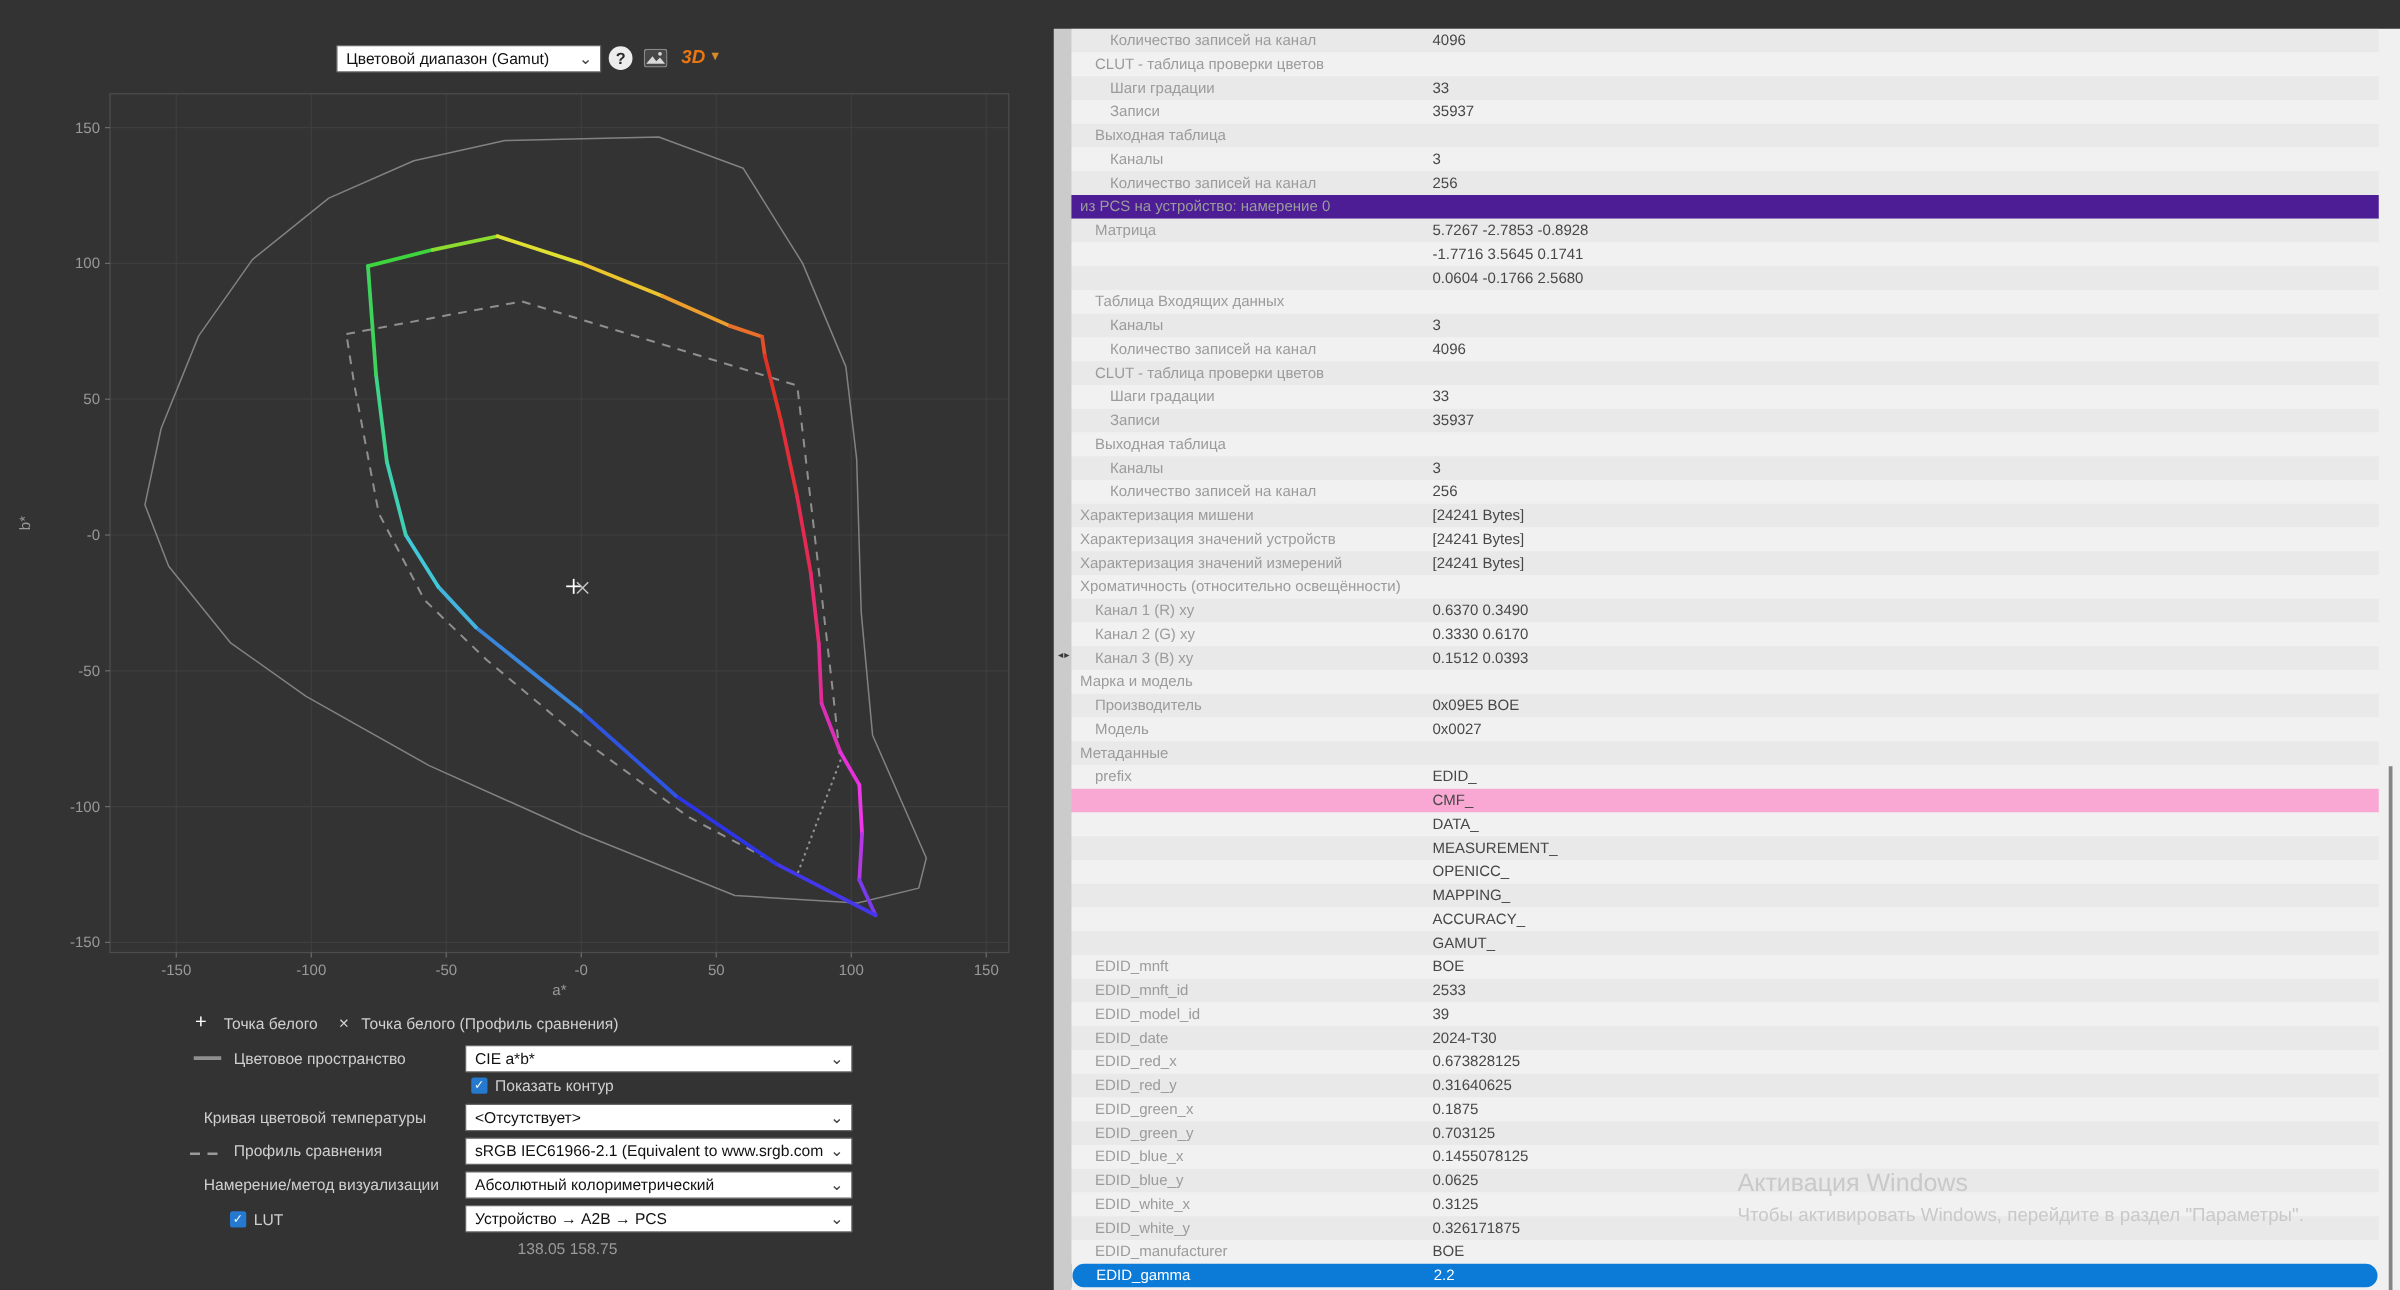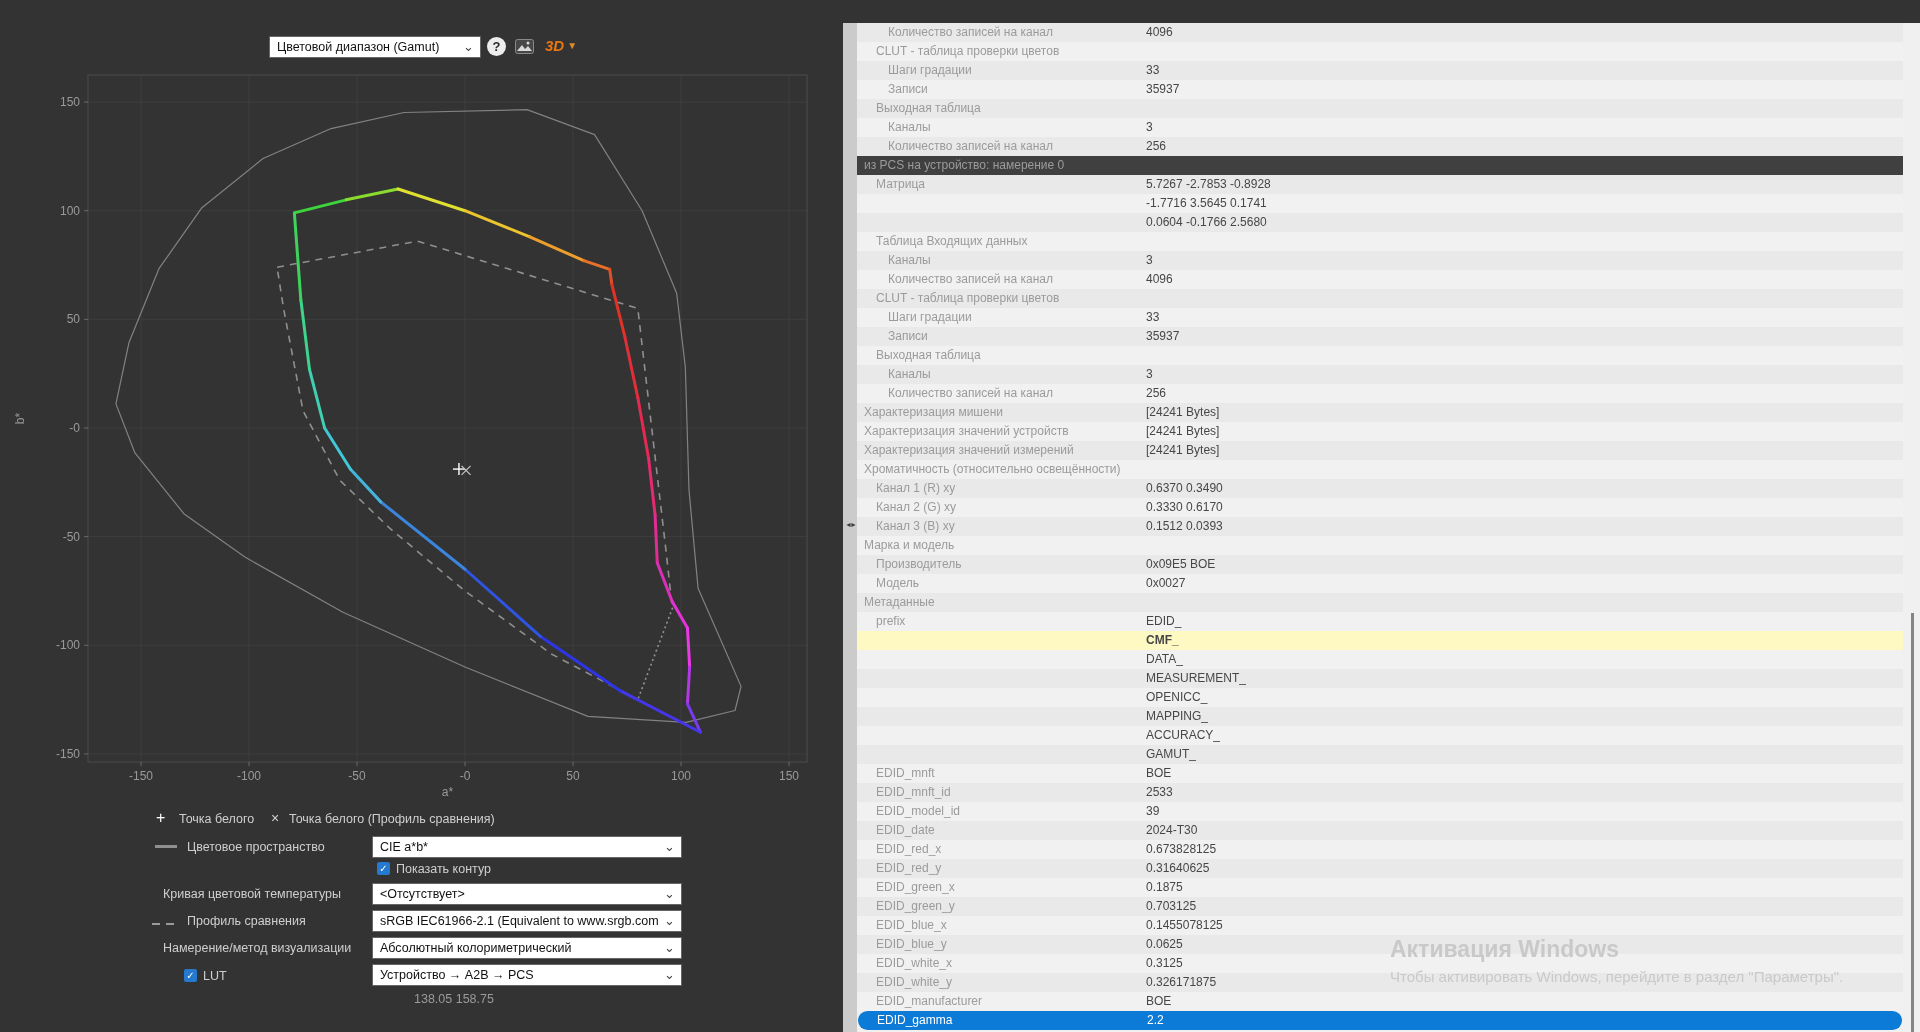--- a/index.html
+++ b/index.html
@@ -58,21 +58,21 @@
   
   #right-panel { position:absolute; left:857px; top:23px; width:1063px; height:1009px;
     background:#f0f0f0; overflow:hidden; }
   .row { position:absolute; left:0; width:1046px; height:19px; font-size:12px; line-height:19px; }
   .row .lbl { position:absolute; top:0; color:#9b9b9b; white-space:nowrap; }
   .row .val { position:absolute; left:289px; top:0; color:#474747; white-space:nowrap; }
   .row.sel { background:#0c7bd8; border-radius:9.5px; width:1044px; left:1px; }
   .row.sel .lbl, .row.sel .val { color:#fff; }
   #scroll-thumb { position:absolute; left:1054px; top:590px; width:3px; height:420px; background:#858585; }
   #watermark { position:absolute; left:533px; top:913px; color:#c9c9c9; }
-  #wm-line1 { font-size:23px; font-weight:700; }
+  #wm-line1 { font-size:20px; font-weight:400; }
   #wm-line2 { font-size:15px; margin-top:5px; }
 </style>
 </head>
 <body>
 
 <div id="app">
 
 
   <div id="left-panel">
 
@@ -241,21 +241,21 @@
           <span class="val" style="left: 289px;"></span>
         </div>
         <div class="row" style="top: 95px; background: rgb(241, 241, 241);">
           <span class="lbl" style="left: 31px;">Каналы</span>
           <span class="val" style="left: 289px;">3</span>
         </div>
         <div class="row" style="top: 114px; background: rgb(233, 233, 233);">
           <span class="lbl" style="left: 31px;">Количество записей на канал</span>
           <span class="val" style="left: 289px;">256</span>
         </div>
-        <div class="row" style="top: 133px; background: #404040;">
+        <div class="row" style="top: 133px; background: #4c1d95;">
           <span class="lbl" style="left: 7px;">из PCS на устройство: намерение 0</span>
           <span class="val" style="left: 289px;"></span>
         </div>
         <div class="row" style="top: 152px; background: rgb(233, 233, 233);">
           <span class="lbl" style="left: 19px;">Матрица</span>
           <span class="val" style="left: 289px;">5.7267 -2.7853 -0.8928</span>
         </div>
         <div class="row" style="top: 171px; background: rgb(241, 241, 241);">
           <span class="lbl" style="left: 19px;"></span>
           <span class="val" style="left: 289px;">-1.7716 3.5645 0.1741</span>
@@ -341,21 +341,21 @@
           <span class="val" style="left: 289px;">0x0027</span>
         </div>
         <div class="row" style="top: 570px; background: rgb(233, 233, 233);">
           <span class="lbl" style="left: 7px;">Метаданные</span>
           <span class="val" style="left: 289px;"></span>
         </div>
         <div class="row" style="top: 589px; background: rgb(241, 241, 241);">
           <span class="lbl" style="left: 19px;">prefix</span>
           <span class="val" style="left: 289px;">EDID_</span>
         </div>
-        <div class="row" style="top: 608px; background: #fef9c3; font-weight: bold;">
+        <div class="row" style="top: 608px; background: #f9a8d4;">
           <span class="lbl" style="left: 19px;"></span>
           <span class="val" style="left: 289px;">CMF_</span>
         </div>
         <div class="row" style="top: 627px; background: rgb(241, 241, 241);">
           <span class="lbl" style="left: 19px;"></span>
           <span class="val" style="left: 289px;">DATA_</span>
         </div>
         <div class="row" style="top: 646px; background: rgb(233, 233, 233);">
           <span class="lbl" style="left: 19px;"></span>
           <span class="val" style="left: 289px;">MEASUREMENT_</span>

